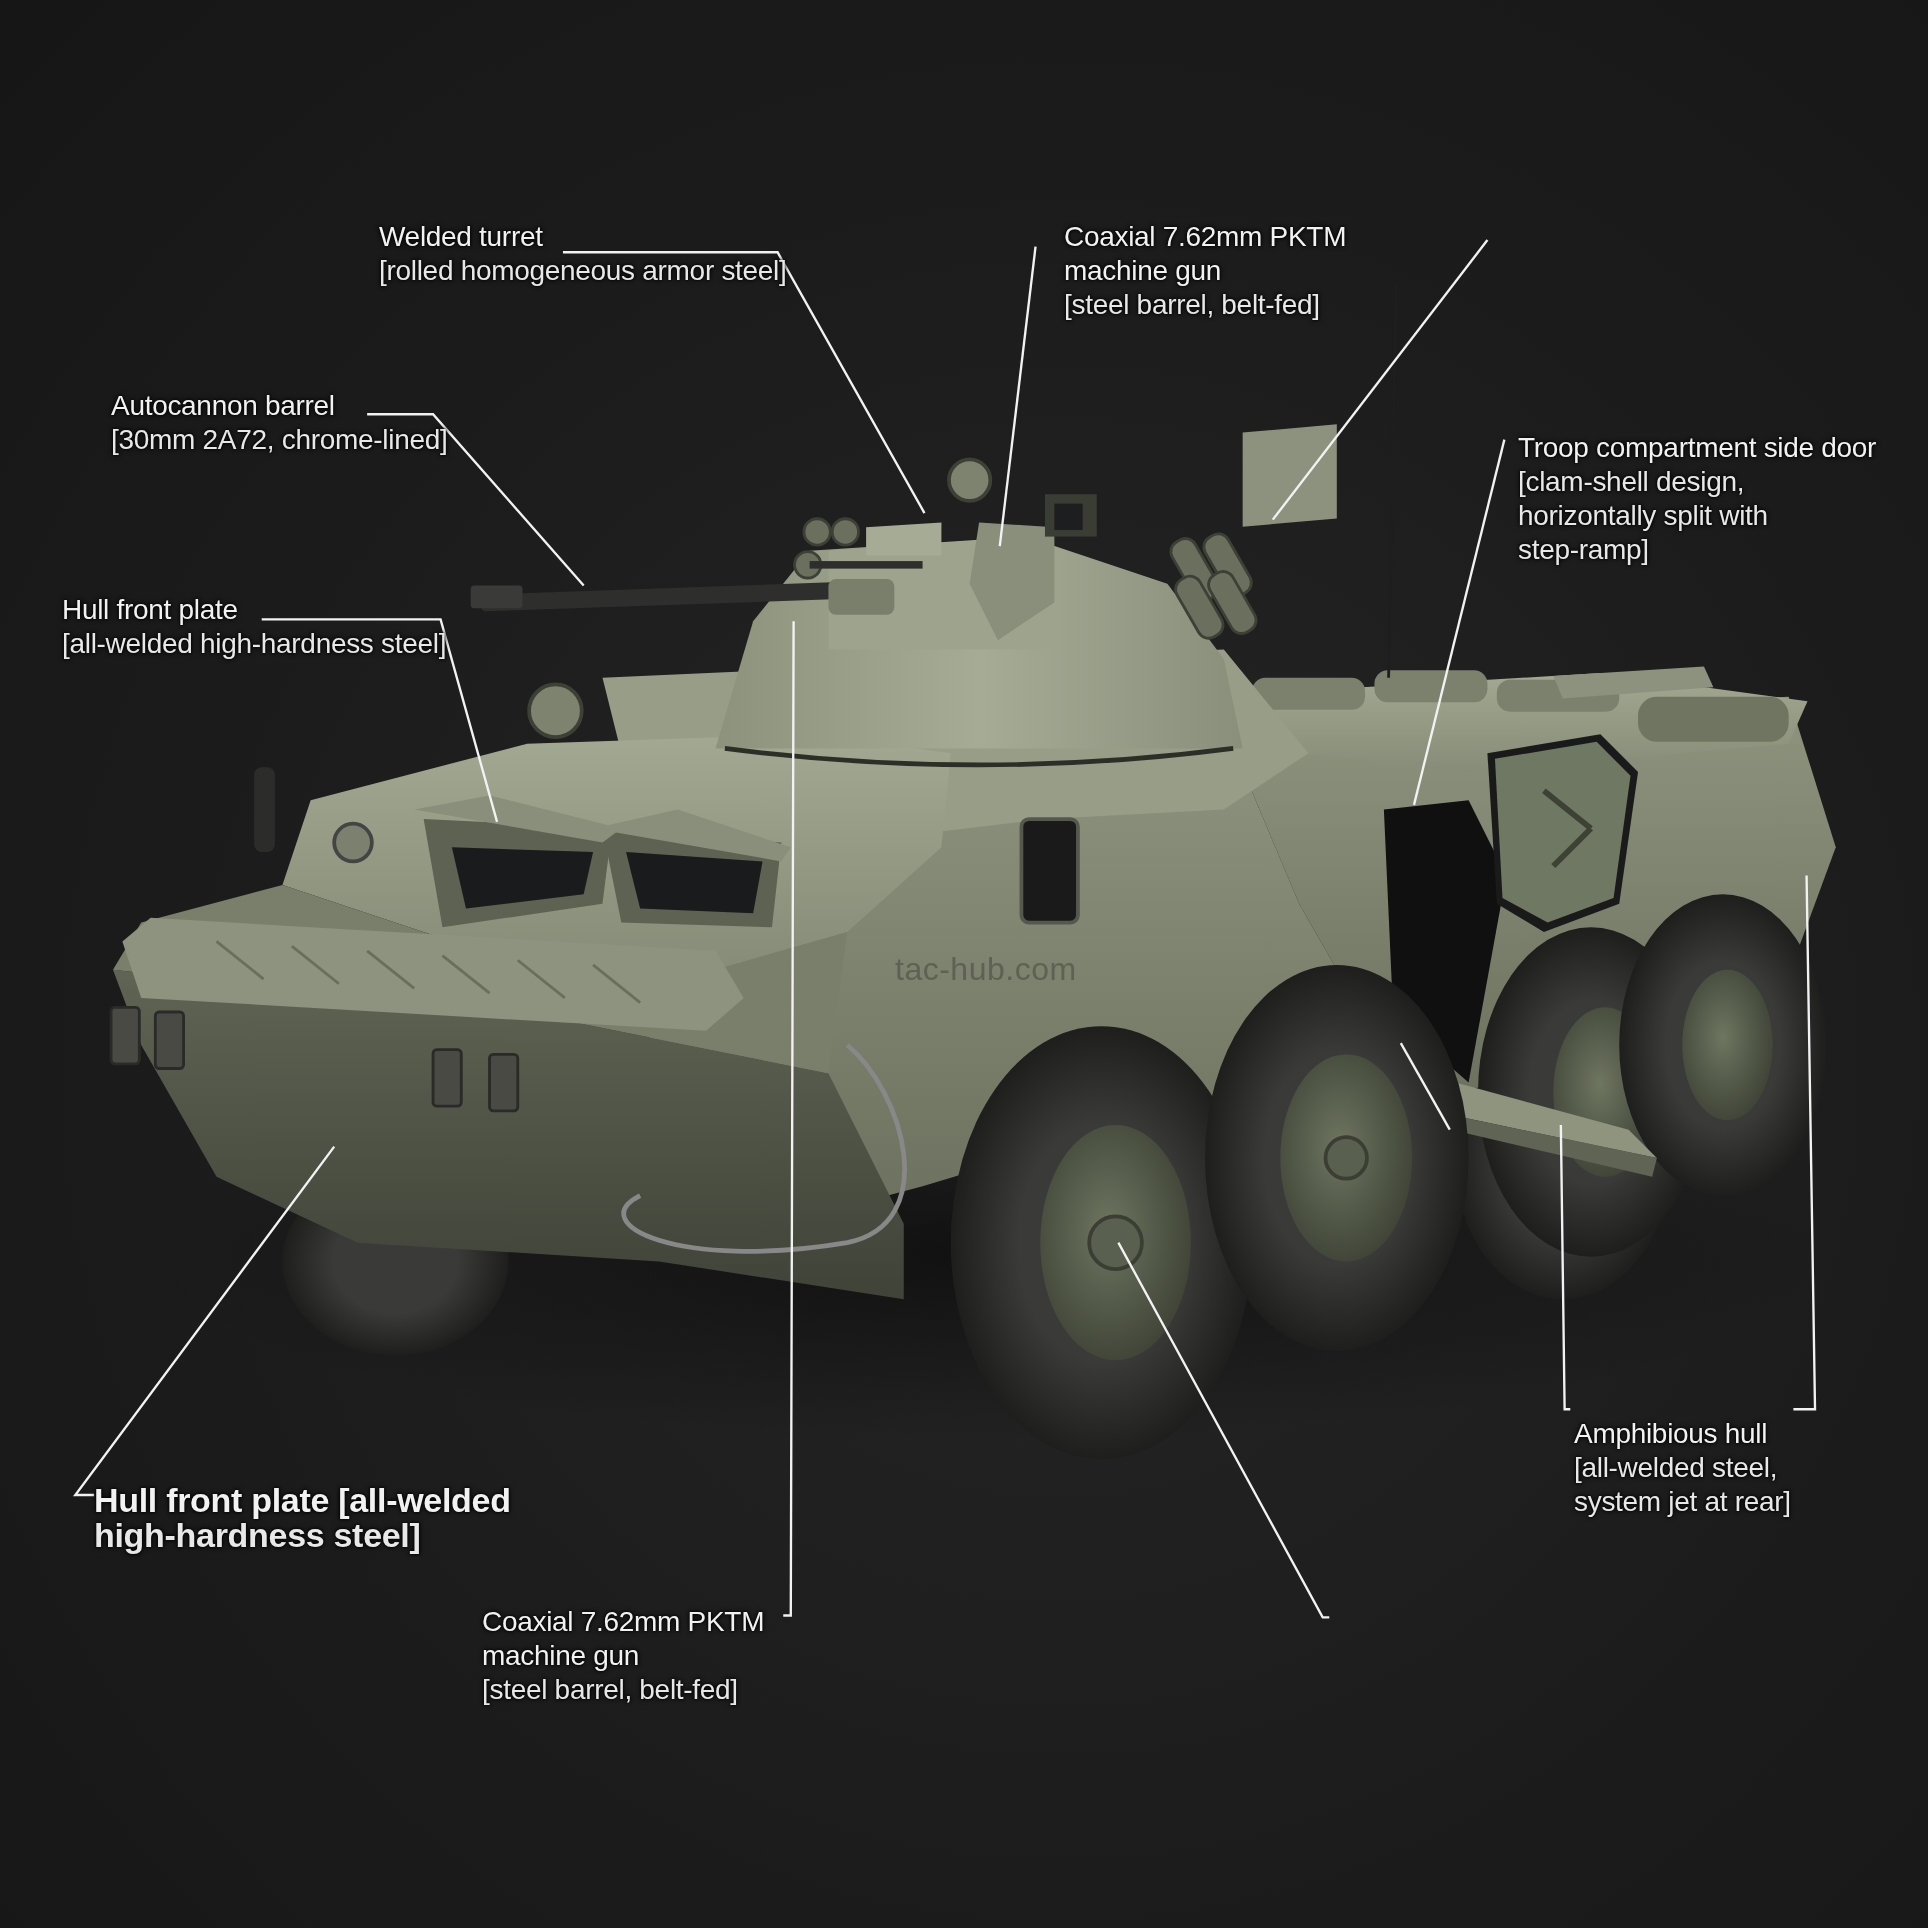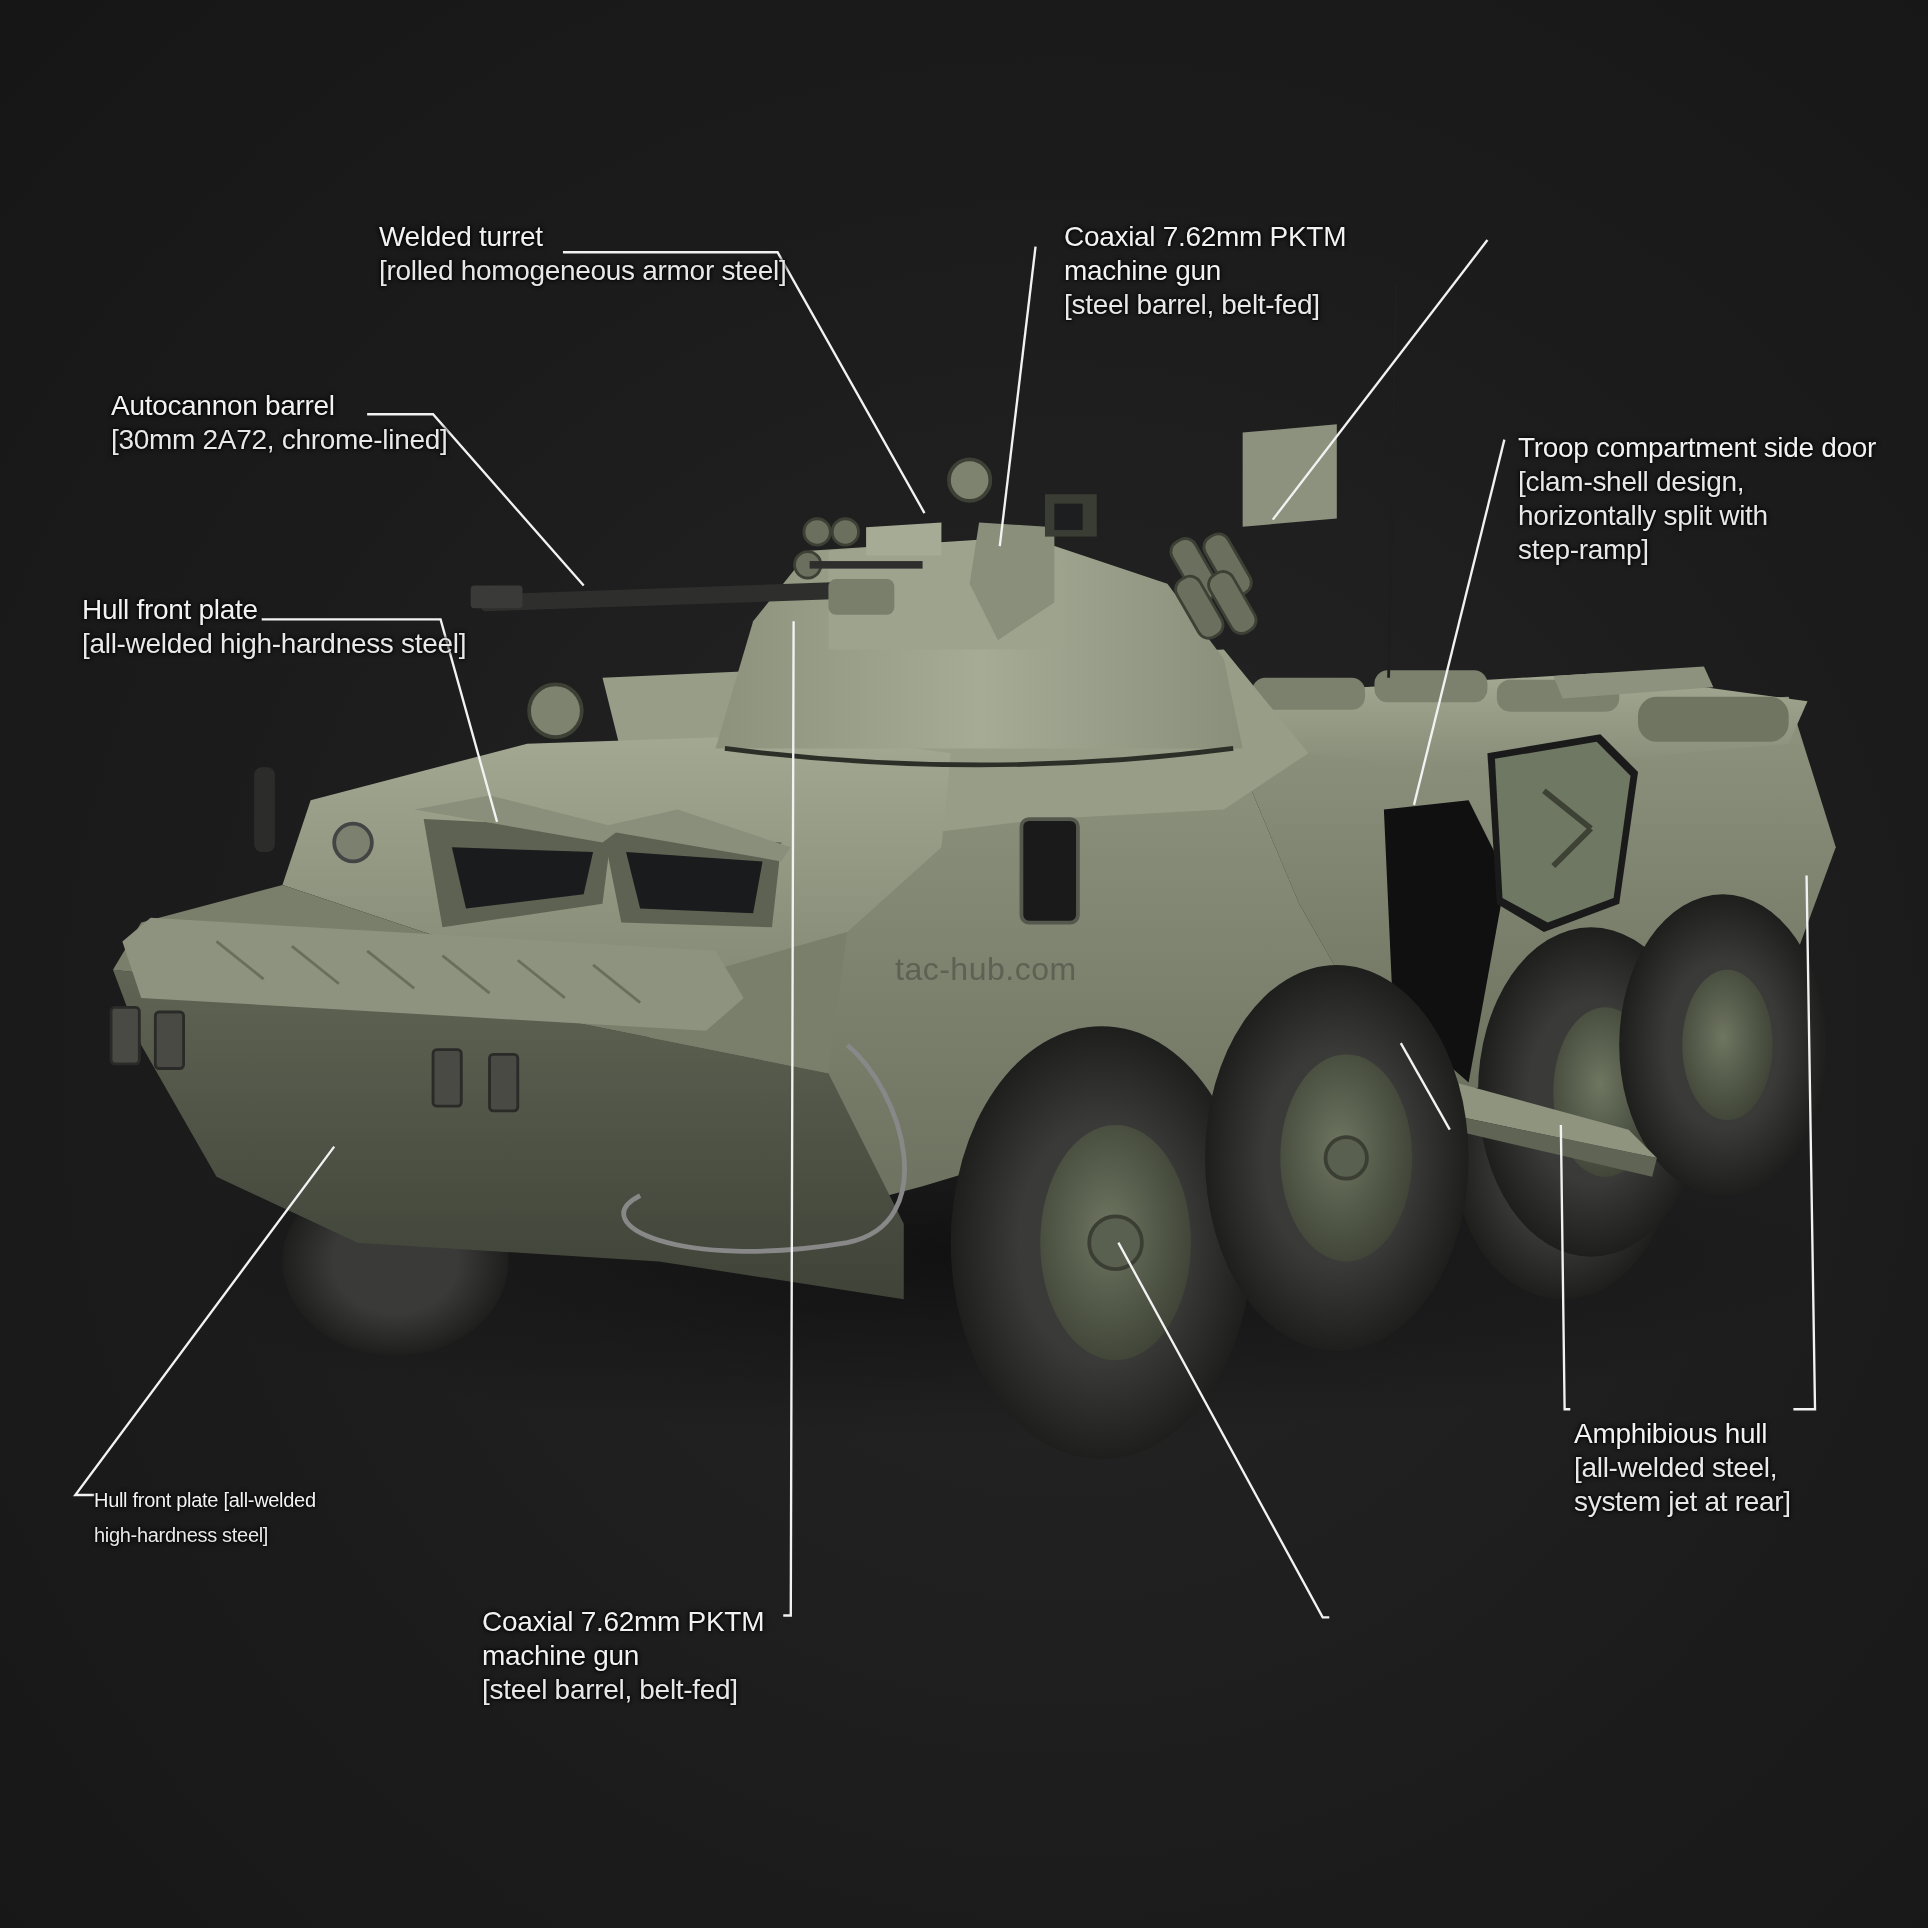--- a/index.html
+++ b/index.html
@@ -214,26 +214,26 @@
     <span class="spec">[30mm 2A72, chrome-lined]</span>
   </div>
 
   <div class="label" style="left:1518px;top:431px;">
     <span class="title">Troop compartment side door</span>
     <span class="spec">[clam-shell design,</span>
     <span class="spec">horizontally split with</span>
     <span class="spec">step-ramp]</span>
   </div>
 
-  <div class="label" style="left:62px;top:593px;margin-left:20px;">
+  <div class="label" style="left:62px;top:593px;">
     <span class="title">Hull front plate</span>
     <span class="spec">[all-welded high-hardness steel]</span>
   </div>
 
-  <div class="label" style="left:94px;top:1483px;font-size:20px;line-height:35px;">
+  <div class="label" style="left:94px;top:1483px;font-size:34px;line-height:35px;font-weight:bold;">
     <span class="title">Hull front plate [all-welded</span>
     <span class="spec">high-hardness steel]</span>
   </div>
 
   <div class="label" style="left:482px;top:1605px;">
     <span class="title">Coaxial 7.62mm PKTM</span>
     <span class="title">machine gun</span>
     <span class="spec">[steel barrel, belt-fed]</span>
   </div>
 

